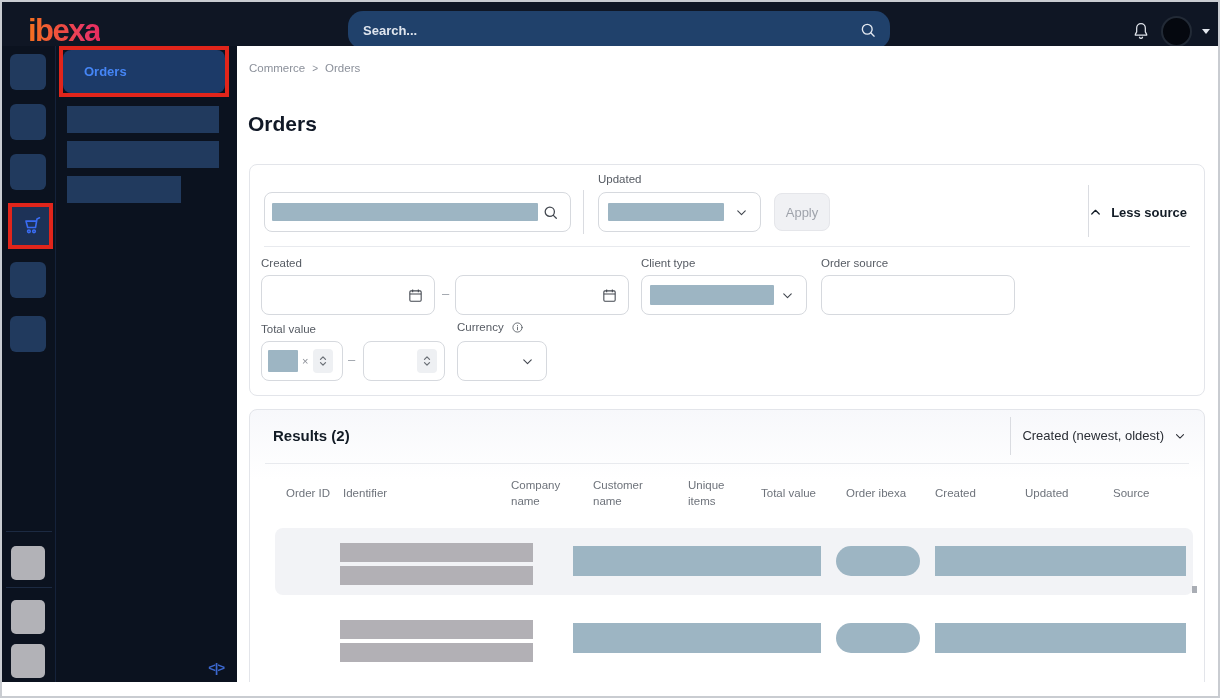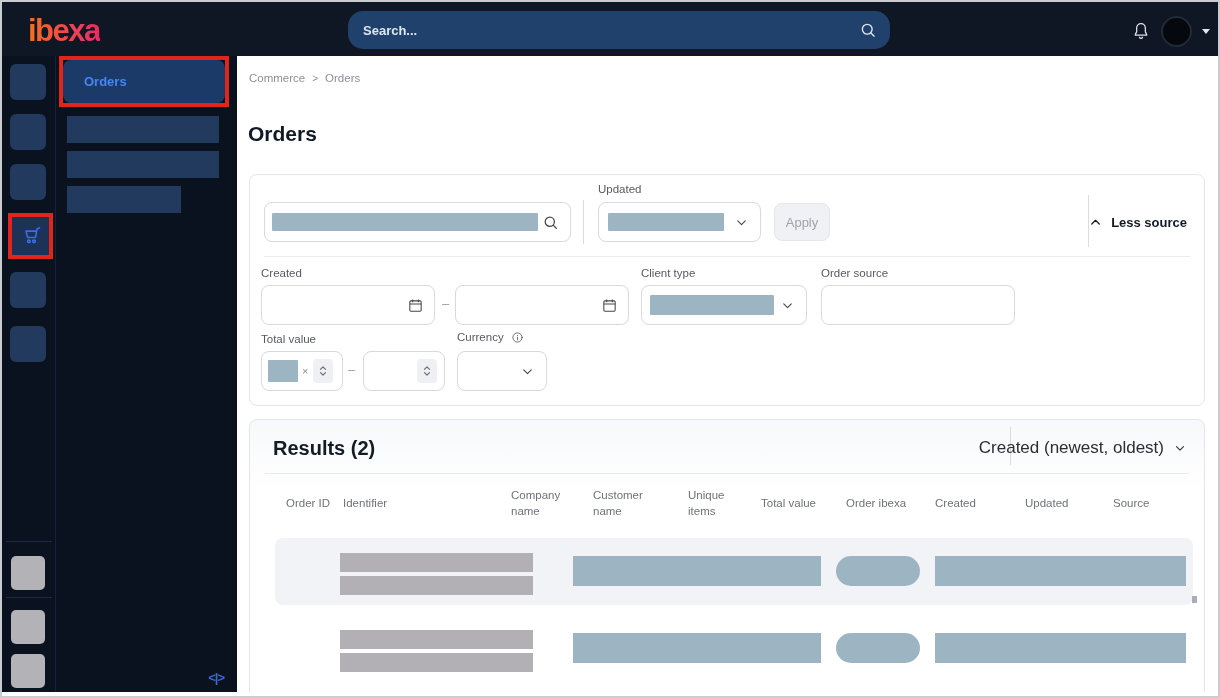--- a/index.html
+++ b/index.html
@@ -1,21 +1,21 @@
 <!DOCTYPE html>
 <html><head>
 <meta charset="utf-8">
 <style>
   * { margin:0; padding:0; box-sizing:border-box; }
   html,body { background:#e9ebee; font-family:"Liberation Sans", sans-serif; }
   .screen { position:relative; width:1220px; height:698px; border:2px solid #c9ccd1;
             background:#fff; overflow:hidden; }
 
   
-  .topbar { position:relative; height:54px; background:#0f1624; }
+  .topbar { position:relative; height:44px; background:#0f1624; }
   .logo { position:absolute; left:26px; top:11px; font-size:31px; font-weight:800;
           letter-spacing:-1.5px;
           background:linear-gradient(90deg,#f4711f 0%,#ef4b43 48%,#e93a62 78%,#e82c5e 100%);
           -webkit-background-clip:text; background-clip:text; color:transparent; }
   .search-wrap { position:absolute; left:346px; top:9px; width:542px; height:38px;
                  background:#20416b; border-radius:15px; display:flex; align-items:center; }
   .search-wrap input { flex:1; background:transparent; border:none; outline:none;
                        color:#e6eaf1; font-size:13px; font-weight:600; padding:0 12px 0 15px;
                        font-family:"Liberation Sans", sans-serif; }
   .search-wrap input::placeholder { color:#dfe5ee; opacity:1; }
@@ -92,23 +92,23 @@
   .f-tv1 .mult { color:#8a8e96; font-size:11px; margin-left:4px; }
   .stepper { width:20px; height:24px; background:#eef0f3; border-radius:4px; color:#6b7077;
              display:flex; align-items:center; justify-content:center; margin-left:5px; cursor:pointer; }
   .f-tv2 { left:113px; top:176px; width:82px; display:flex; align-items:center; justify-content:flex-end; }
   .f-tv2 .stepper { margin-right:7px; }
   .f-currency { left:207px; top:176px; width:90px; display:flex; align-items:center; cursor:pointer; }
   .info-icon { color:#565b63; display:inline-flex; vertical-align:-3px; margin-left:4px; }
 
   
   .results { top:363px; height:320px; background:linear-gradient(180deg,#f7f8fb 0%,#ffffff 70px); }
-  .results-title { position:absolute; left:23px; top:17px; font-size:20px; font-weight:700; color:#131c26; }
+  .results-title { position:absolute; left:23px; top:17px; font-size:15px; font-weight:700; color:#131c26; }
   .sort-ctl { position:absolute; right:17px; top:18px; display:flex; align-items:center; gap:9px;
-              color:#2a2e35; font-size:17px; cursor:pointer; }
+              color:#2a2e35; font-size:13px; cursor:pointer; }
   .res-vdiv { left:760px; top:7px; height:38px; }
   .res-hdiv { top:53px; left:15px; right:15px; }
   .col-head { position:absolute; top:66px; font-size:11.5px; color:#6e737b; line-height:1.35;
               display:flex; align-items:center; height:36px; }
   .row { position:absolute; left:25px; width:918px; height:67px; border-radius:8px; cursor:pointer; }
   .row1 { top:118px; background:#f2f3f6; }
   .row2 { top:193px; background:#fff; }
   .bar-gray { position:absolute; left:65px; width:193px; height:19px; background:#b2b0b5; }
   .bar-blue { position:absolute; background:#9db5c3; }
   .scroll-dot { position:absolute; left:942px; top:176px; width:5px; height:7px; background:#a9adb4; }

